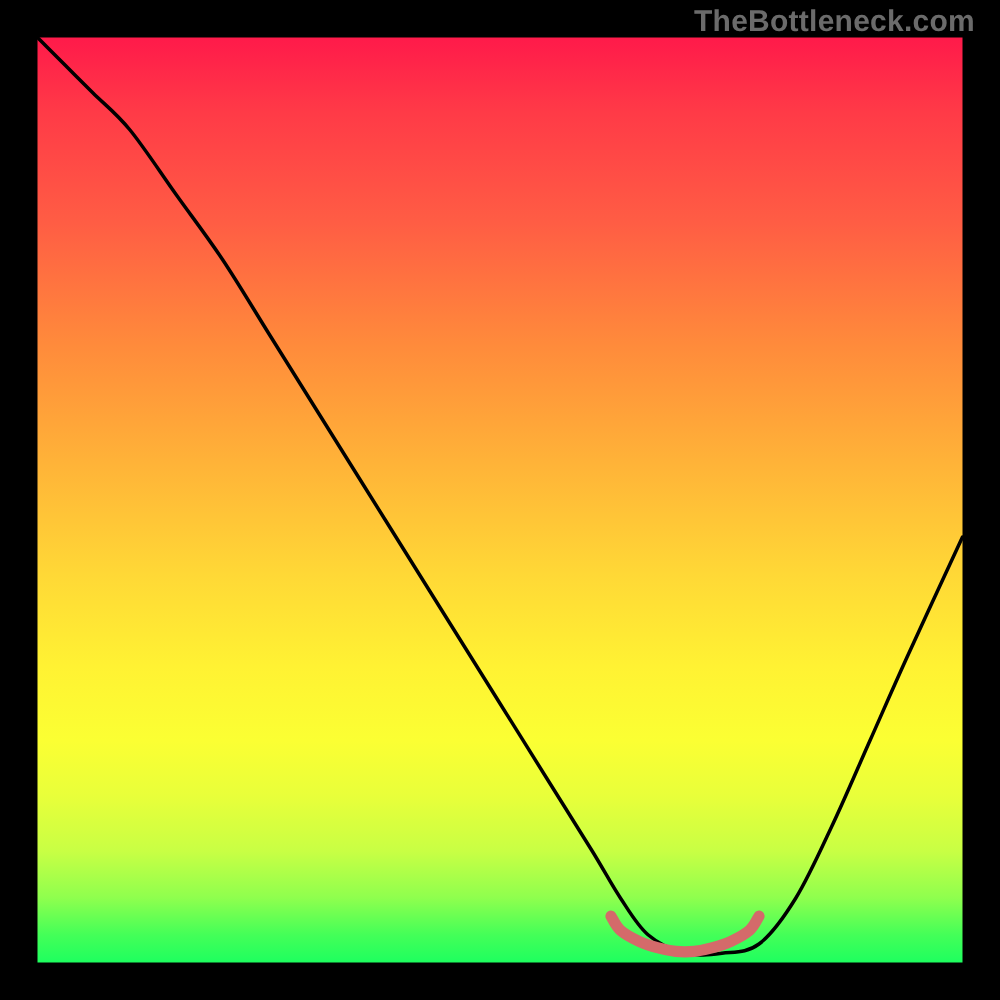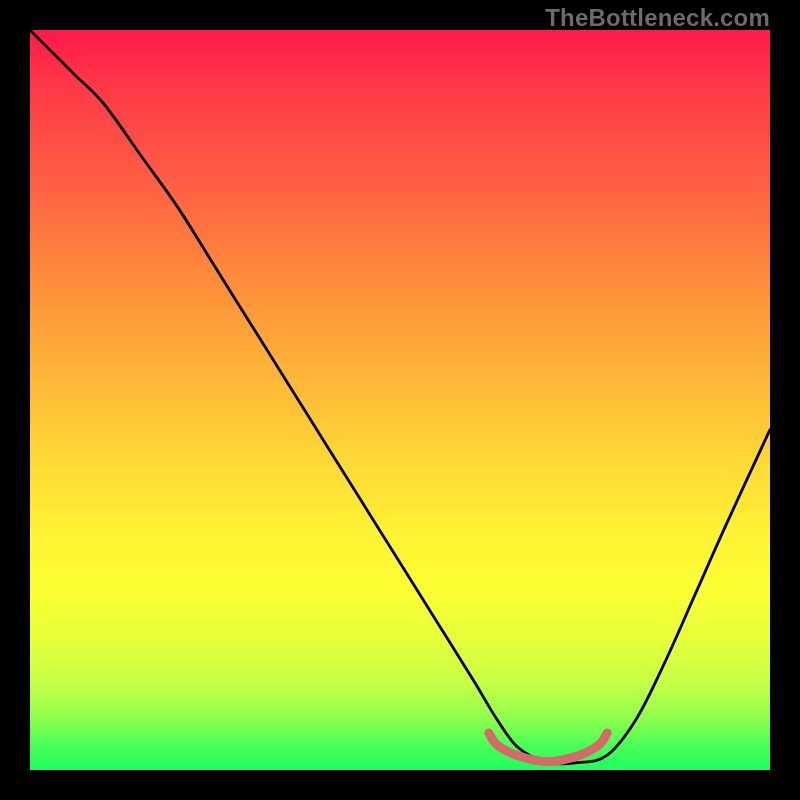--- a/index.html
+++ b/index.html
@@ -37,21 +37,21 @@
       #e8ff3a 82%,
       #c8ff44 88%,
       #8fff4e 93%,
       #44ff58 97%,
       #1eff5f 100%
     );
   }
   .watermark {
     position: absolute;
     top: 4px;
-    right: 30px;
+    right: 20px;
     color: #6b6b6b;
     font-size: 24px;
     font-weight: 600;
     letter-spacing: 0.2px;
     user-select: none;
   }
   svg.curve {
     position: absolute;
     left: 0;
     top: 0;

